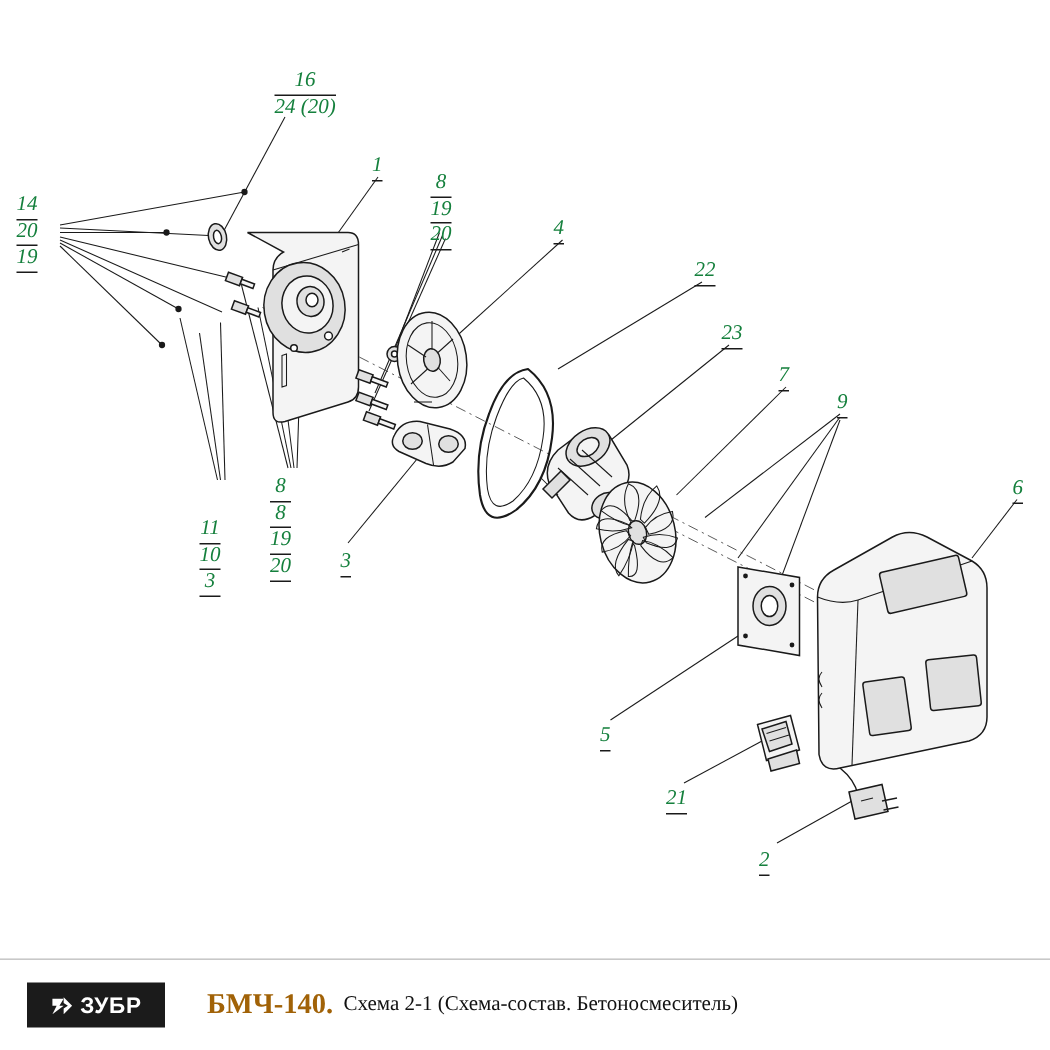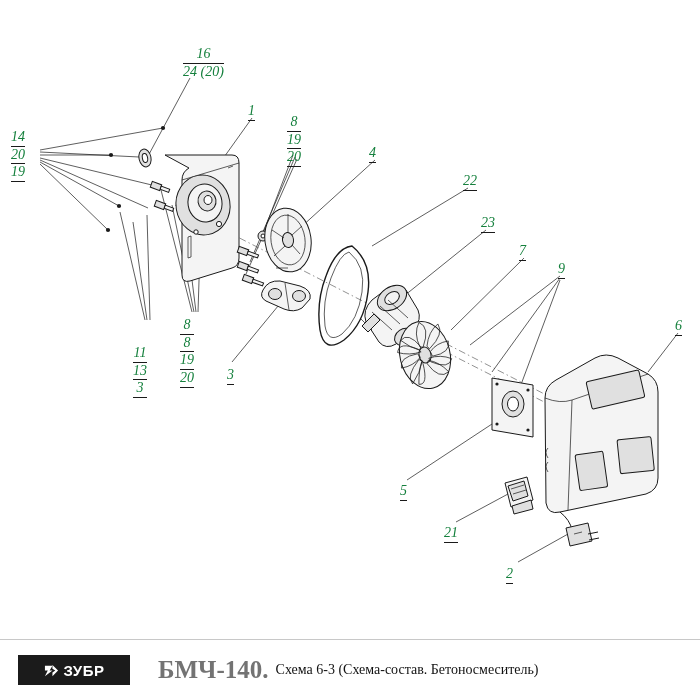--- a/index.html
+++ b/index.html
@@ -59,21 +59,21 @@
   .footer-inner {
     position: absolute;
     left: 0;
     top: 8px;
     width: 700px;
     height: 44px;
     display: flex;
     align-items: center;
   }
   .brand-block {
-    width: 112px;
+    width: 92px;
     height: 30px;
     background: #1b1b1b;
     margin-left: 18px;
     display: flex;
     align-items: center;
     justify-content: center;
     gap: 5px;
   }
   .brand-arrow {
     width: 15px;
@@ -84,22 +84,22 @@
     color: #ffffff;
     font-family: "Liberation Sans", sans-serif;
     font-weight: bold;
     font-size: 15px;
     letter-spacing: 0.5px;
   }
   .footer-title {
     margin-left: 28px;
     font-family: "Liberation Serif", serif;
     font-weight: bold;
-    font-size: 25px;
-    color: #737373;
+    font-size: 19px;
+    color: #a16207;
   }
   .footer-sub {
     margin-left: 7px;
     font-family: "Liberation Serif", serif;
     font-size: 14px;
     color: #111111;
   }
   .hairline-top {
     position: absolute;
     left: 0;
@@ -369,21 +369,21 @@
   </div>
 
   <div class="callout" style="left:675px; top:319px;">
     <span class="num">6</span>
     <span class="rule"></span>
   </div>
 
   <div class="callout grouped" style="left:133px; top:326px;margin-top:20px;">
     <span class="num">11</span>
     <span class="rule"></span>
-    <span class="num">13</span>
+    <span class="num">10</span>
     <span class="rule"></span>
     <span class="num">3</span>
     <span class="rule"></span>
   </div>
 
   <div class="callout grouped" style="left:180px; top:318px;">
     <span class="num">8</span>
     <span class="rule"></span>
     <span class="num">8</span>
     <span class="rule"></span>
@@ -419,17 +419,17 @@
       <div class="brand-block">
         <span class="brand-arrow">
           <svg viewBox="0 0 16 16" width="15" height="15">
             <path d="M1 3 L9 3 L6 8 L9 8 L1 14 L4 8 L1 8 Z" fill="#ffffff"></path>
             <path d="M9 2 L15 8 L9 14 L9 10 L12 8 L9 6 Z" fill="#ffffff"></path>
           </svg>
         </span>
         <span class="brand-text">ЗУБР</span>
       </div>
       <span class="footer-title">БМЧ-140.</span>
-      <span class="footer-sub">Схема 6-3 (Схема-состав. Бетоносмеситель)</span>
+      <span class="footer-sub">Схема 2-1 (Схема-состав. Бетоносмеситель)</span>
     </div>
   </div>
 
 </div>
 
 </body></html>

